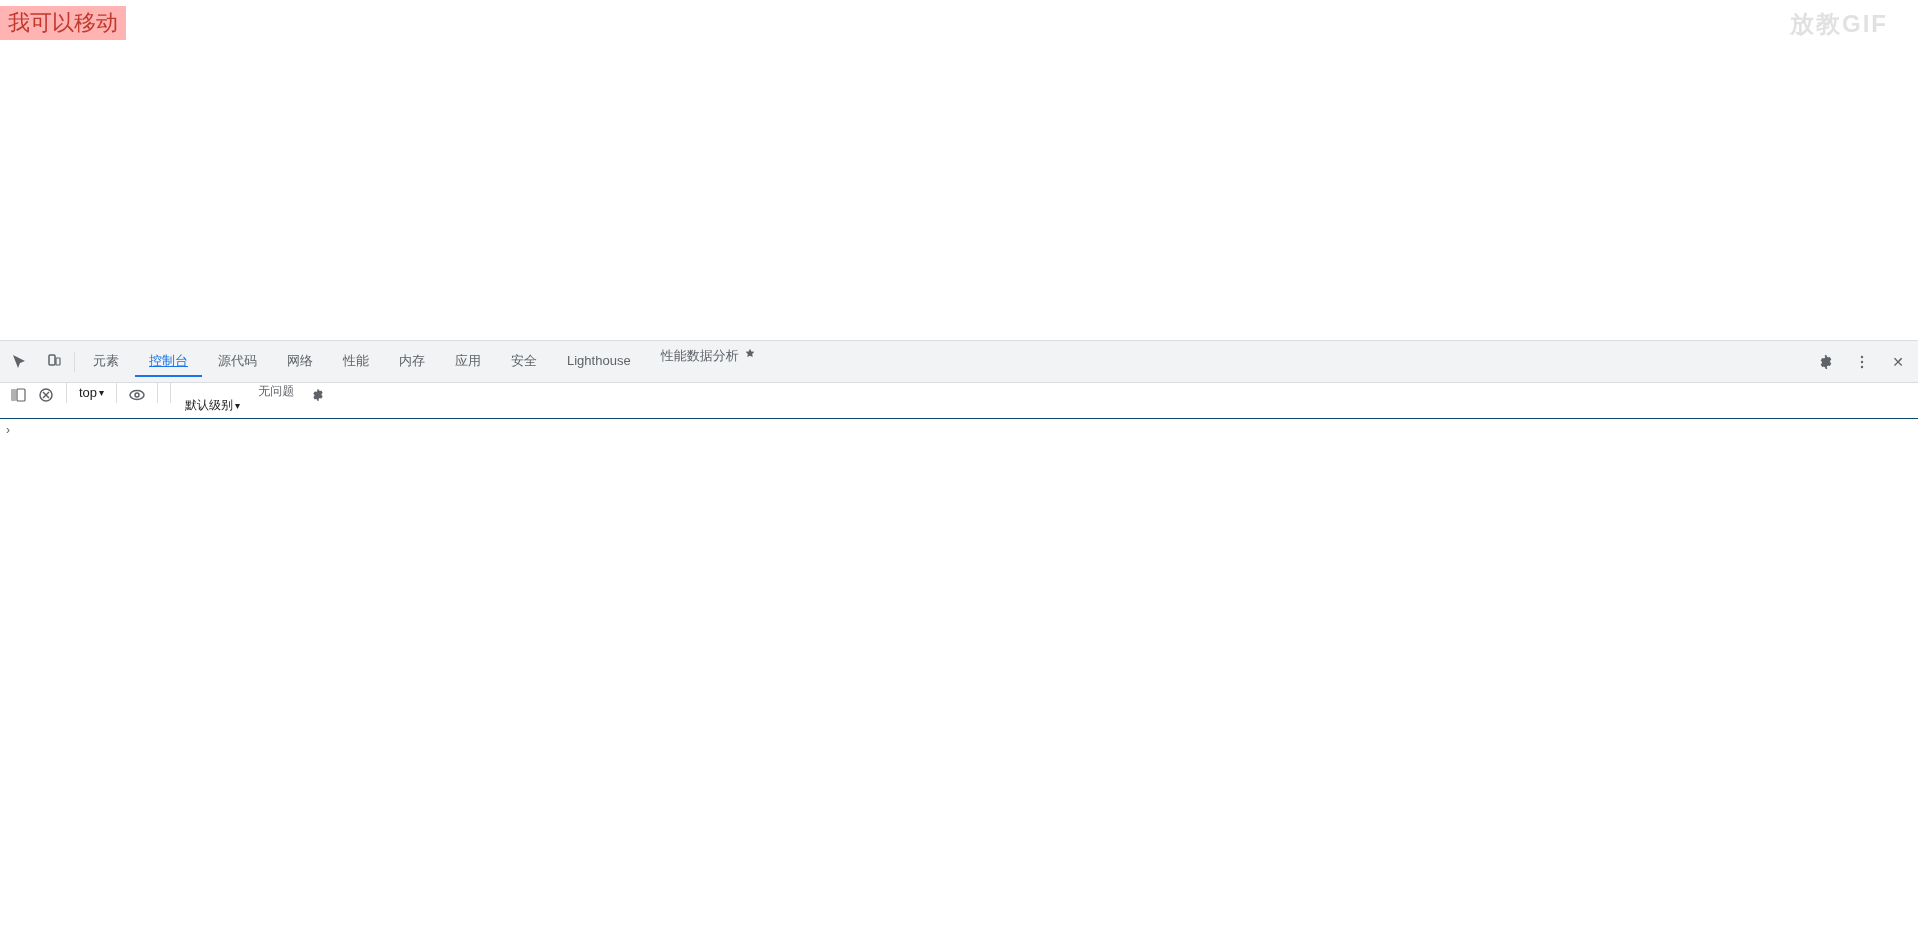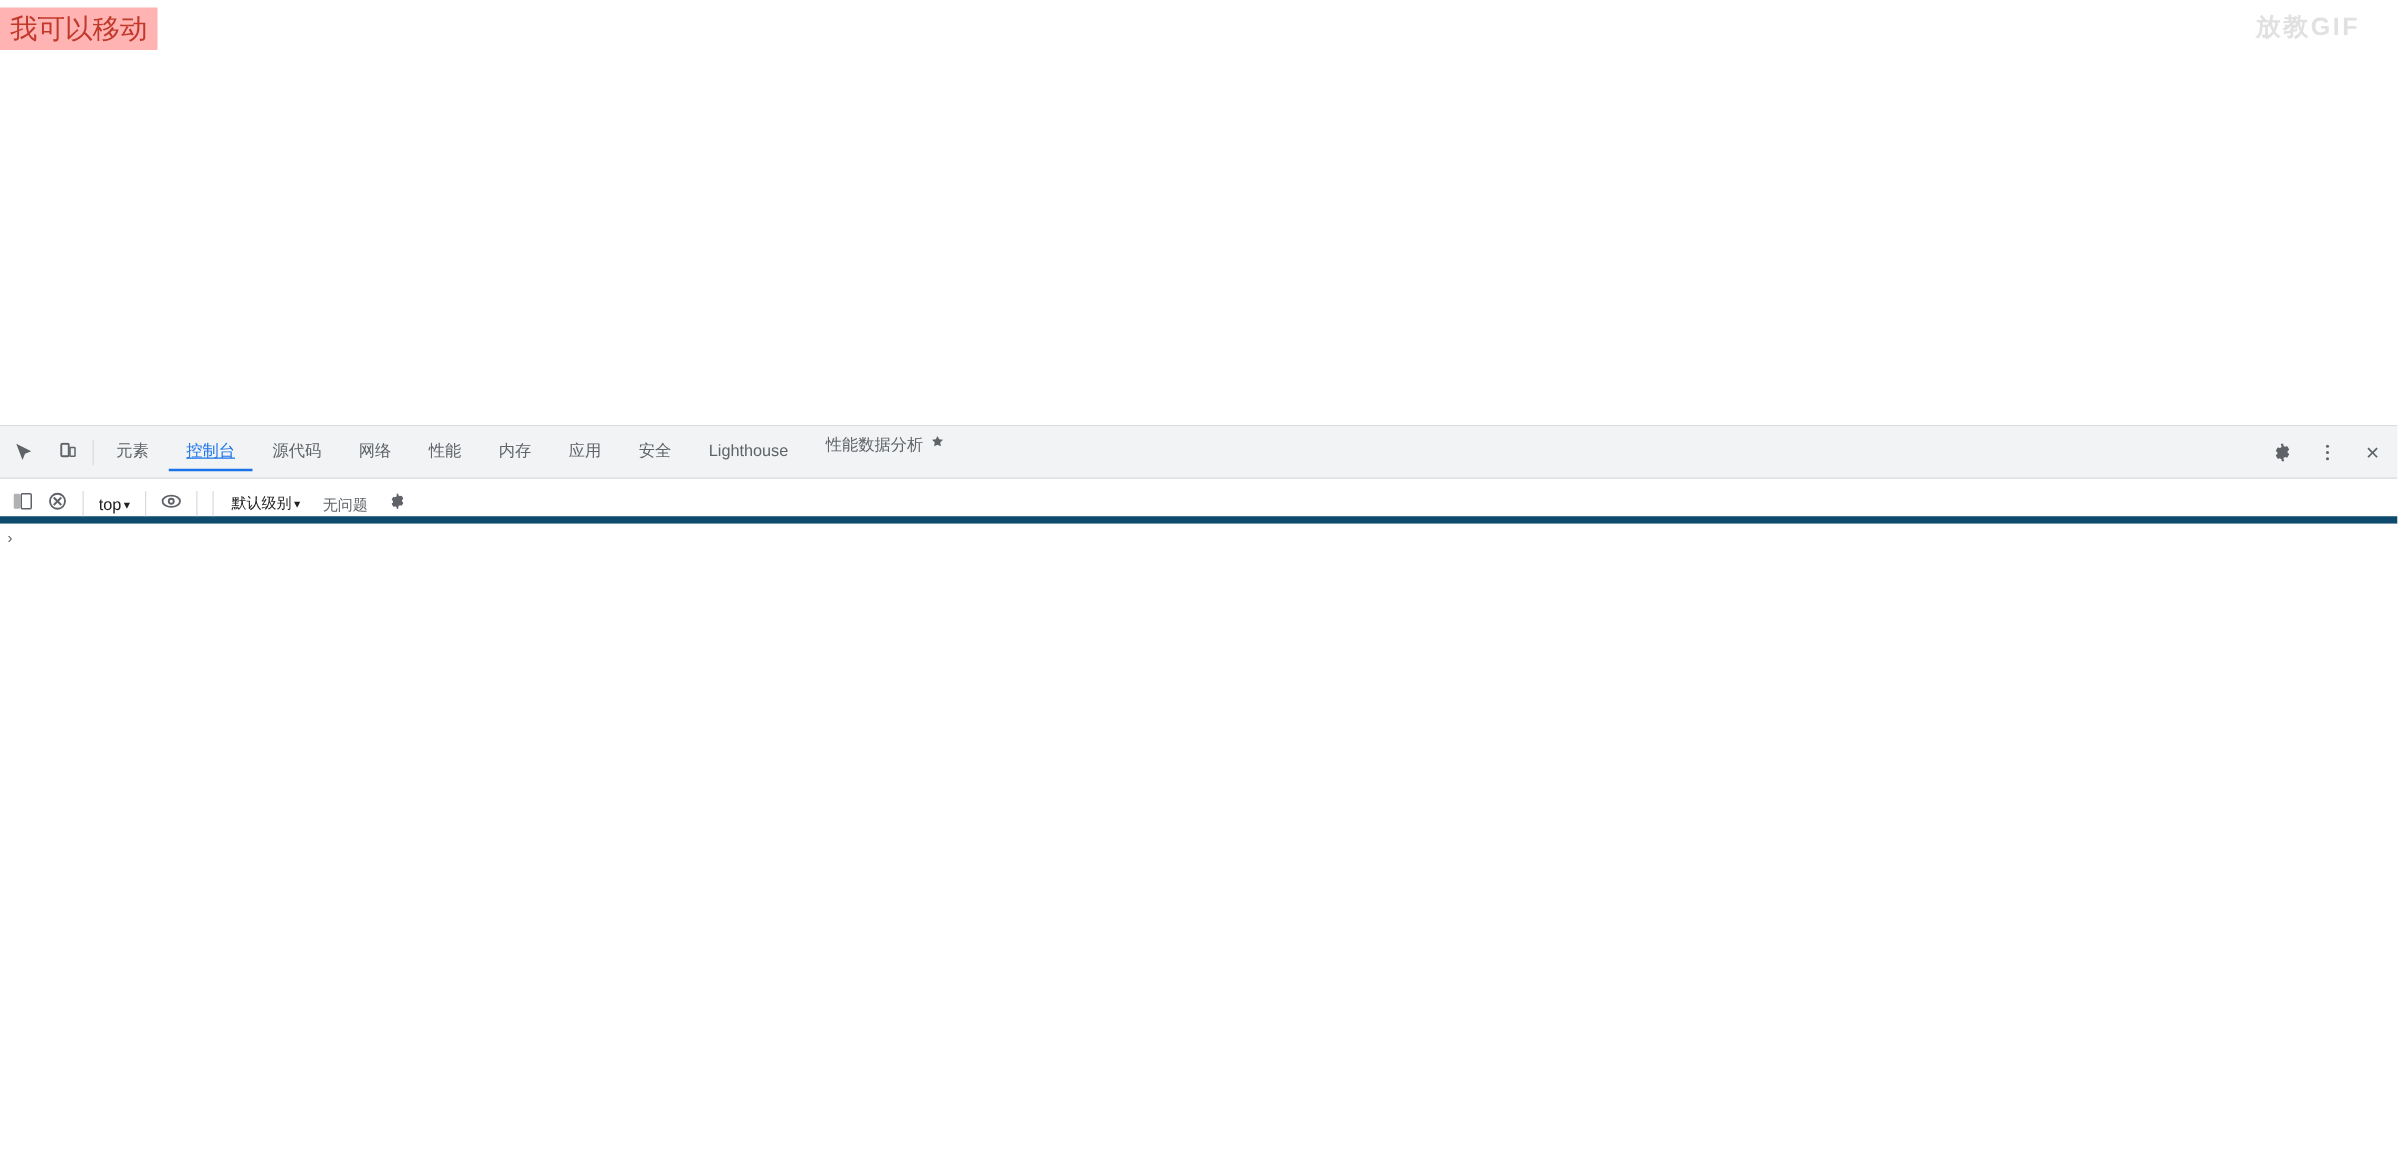--- a/index.html
+++ b/index.html
@@ -30,21 +30,21 @@
       font-size: 22px;
       padding: 2px 8px;
       white-space: nowrap;
     }
 
     
     #watermark {
       position: absolute;
       top: 8px;
       right: 30px;
-      font-size: 20px;
+      font-size: 24px;
       color: rgba(200, 200, 200, 0.55);
       font-weight: bold;
       letter-spacing: 2px;
       user-select: none;
     }
 
     
     #devtools {
       position: absolute;
       bottom: 0;
@@ -104,24 +104,24 @@
     .devtools-tabs-right {
       margin-left: auto;
       display: flex;
       align-items: center;
       gap: 4px;
     }
 
     
     #console-toolbar {
       display: flex;
-      align-items: flex-end;
+      align-items: flex-start;
       height: 36px;
       background: #fff;
-      border-bottom: 6px solid #0c4a6e;
+      border-bottom: 1px solid #0c4a6e;
       padding: 0 6px;
       gap: 4px;
     }
 
     #console-toolbar .icon-btn {
       display: flex;
       align-items: center;
       justify-content: center;
       width: 24px;
       height: 24px;

